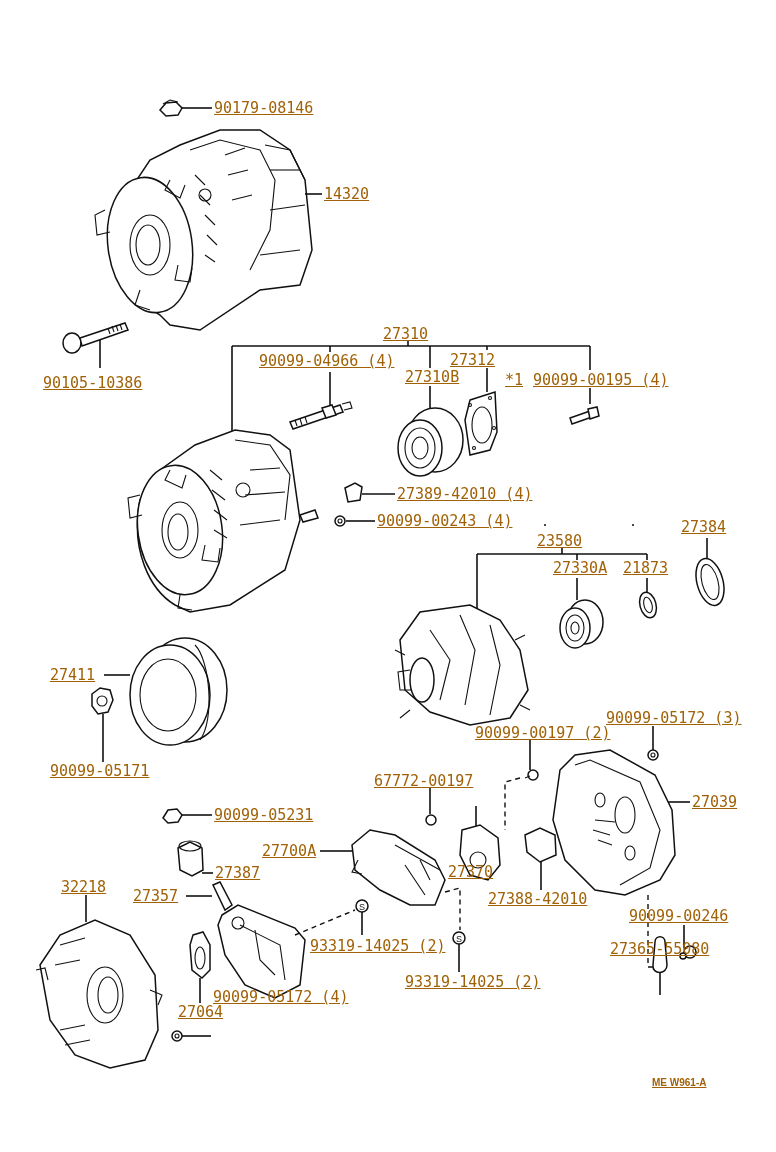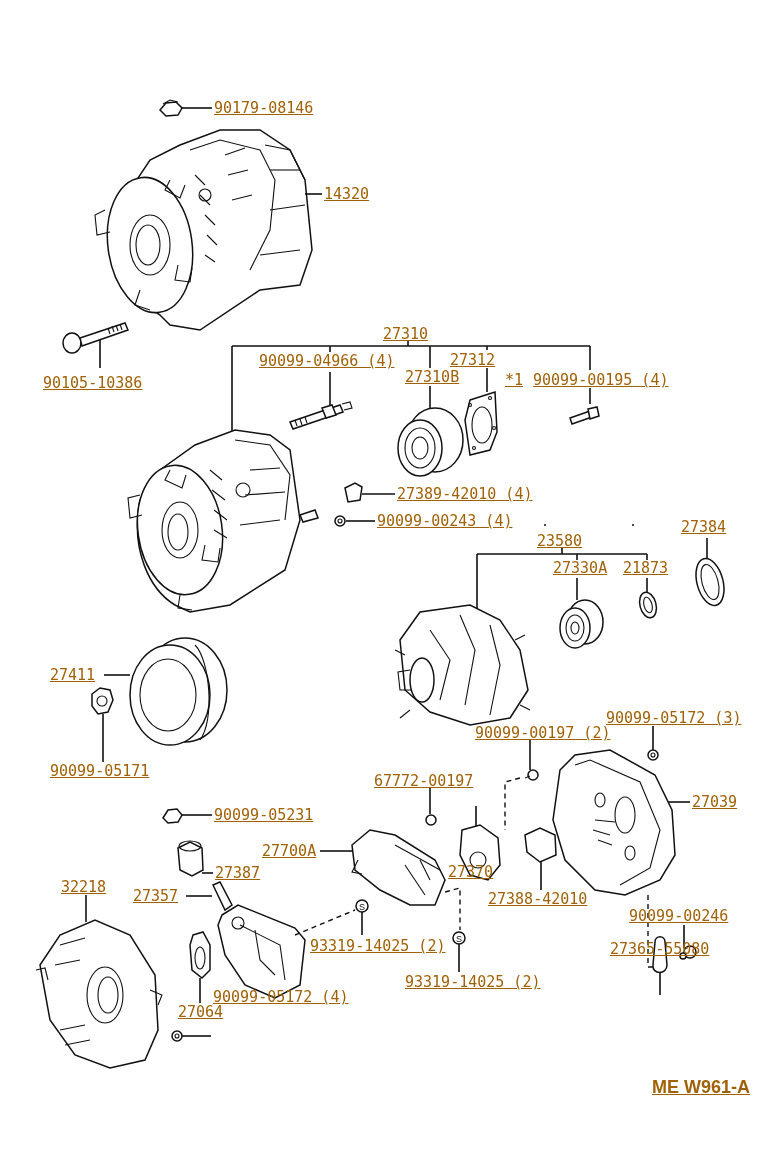--- a/index.html
+++ b/index.html
@@ -1,19 +1,19 @@
 <!DOCTYPE html>
 <html><head>
 <meta charset="utf-8">
 <style>
   html, body { margin: 0; padding: 0; background: #ffffff; }
   #stage { position: relative; width: 776px; height: 1152px; background: #ffffff; overflow: hidden; }
   svg#drawing { position: absolute; left: 0; top: 0; width: 776px; height: 1152px; }
   .lbl { position: absolute; font-family: "DejaVu Sans Mono", "Liberation Mono", monospace; font-size: 15px; color: #a16207; white-space: nowrap; line-height: 1; letter-spacing: 0px; text-decoration: underline; }
-  .ref { font-family: "Liberation Sans", sans-serif; font-weight: bold; font-size: 18px; }
+  .ref { font-family: "Liberation Sans", sans-serif; font-weight: bold; font-size: 10px; }
   .ln { stroke: #111; stroke-width: 1.6; fill: none; }
   .dash { stroke: #111; stroke-width: 1.4; fill: none; stroke-dasharray: 5 4; }
   .part { stroke: #111; stroke-width: 1.5; fill: #fff; }
   .thin { stroke: #111; stroke-width: 1.1; fill: none; }
   .label-hit { cursor: pointer; }
 </style>
 </head>
 <body>
 
 <div id="stage">

